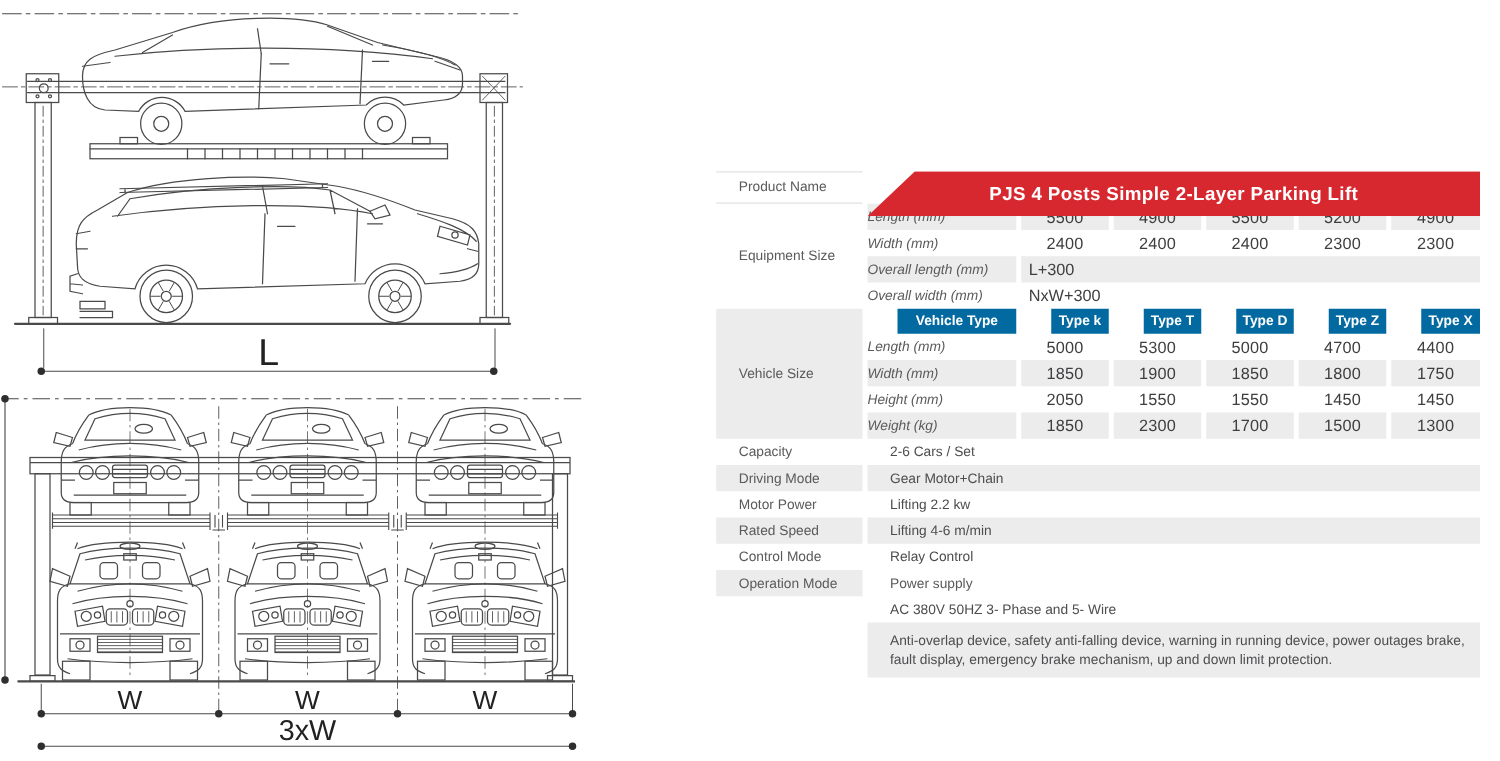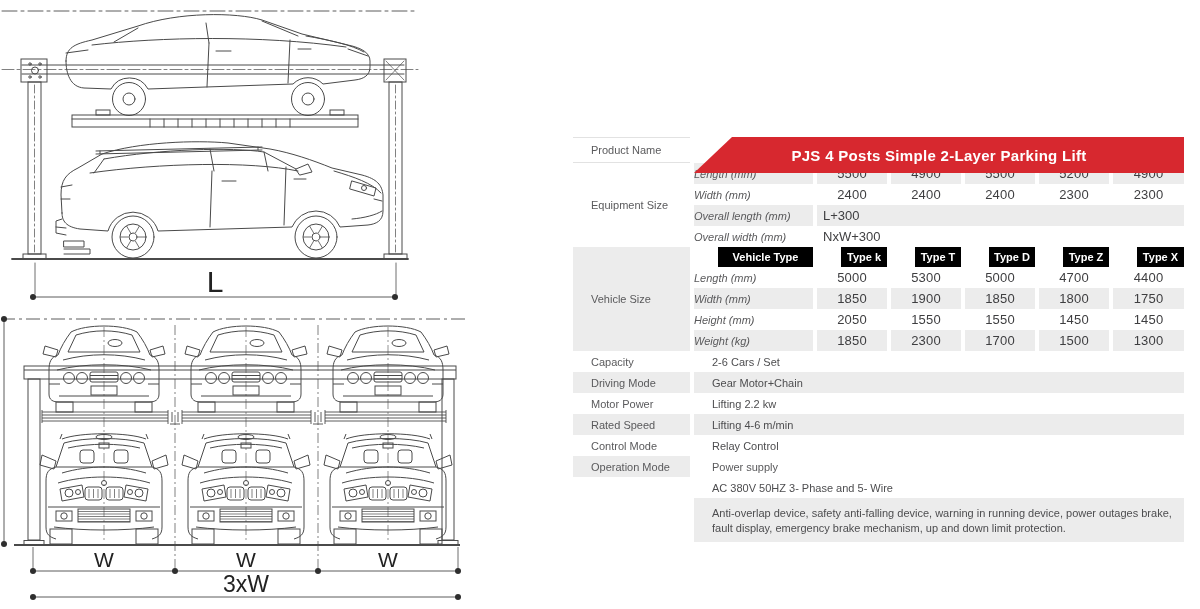--- a/index.html
+++ b/index.html
@@ -18,21 +18,21 @@
   .lab{padding-left:18px;}
   .attr{font-style:italic;}
   .val{justify-content:center;font-size:13px;color:#3e3e40;letter-spacing:.2px;}
   .txt{padding-left:18px;color:#4d4d4f;}
   .wide{grid-column:3/8;font-size:13px;color:#3e3e40;padding-left:6px;}
   .full{grid-column:2/8;}
   .gray{background:#ececec;}
   .banner{grid-column:2/8;align-self:start;height:36px;background:#d7282f;color:#fff;
           font-weight:bold;font-size:15px;display:flex;align-items:center;justify-content:center;
           clip-path:polygon(38px 0,100% 0,100% 100%,0 100%);letter-spacing:.3px;}
-  .vt{background:#000000;color:#fff;font-weight:bold;font-size:11px;display:flex;
+  .vt{background:#0369a1;color:#fff;font-weight:bold;font-size:11px;display:flex;
       align-items:center;justify-content:center;margin-left:24px;}
   .pn{box-shadow:inset 0 1px 0 #e2e2e2,inset 0 -1px 0 #e2e2e2;}
   .safety{line-height:15px;padding-top:2px;padding-right:10px;align-items:center;display:flex;}
 </style>
 </head>
 <body>
 
 <div class="stage">
 
   <svg class="sideView" width="420" height="292" viewBox="0 0 420 292">

